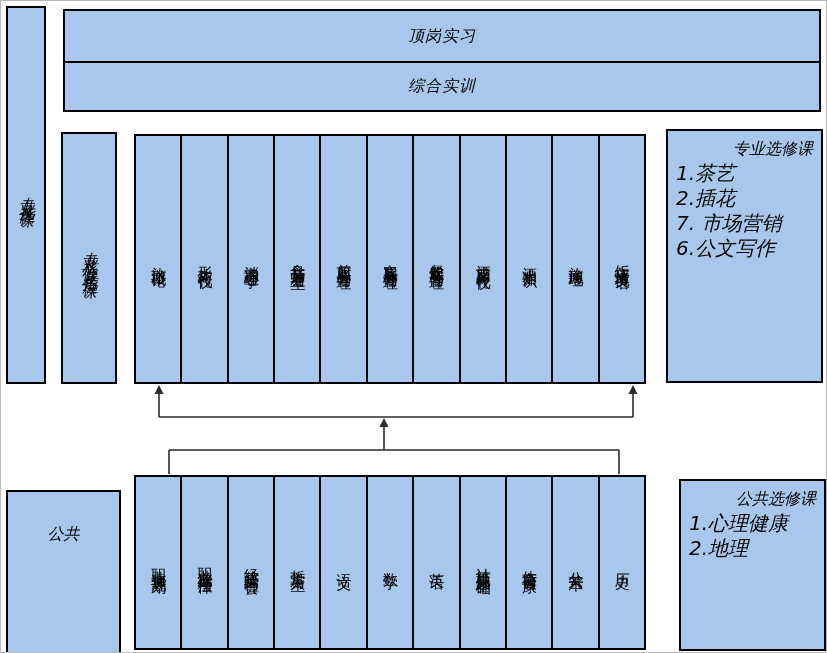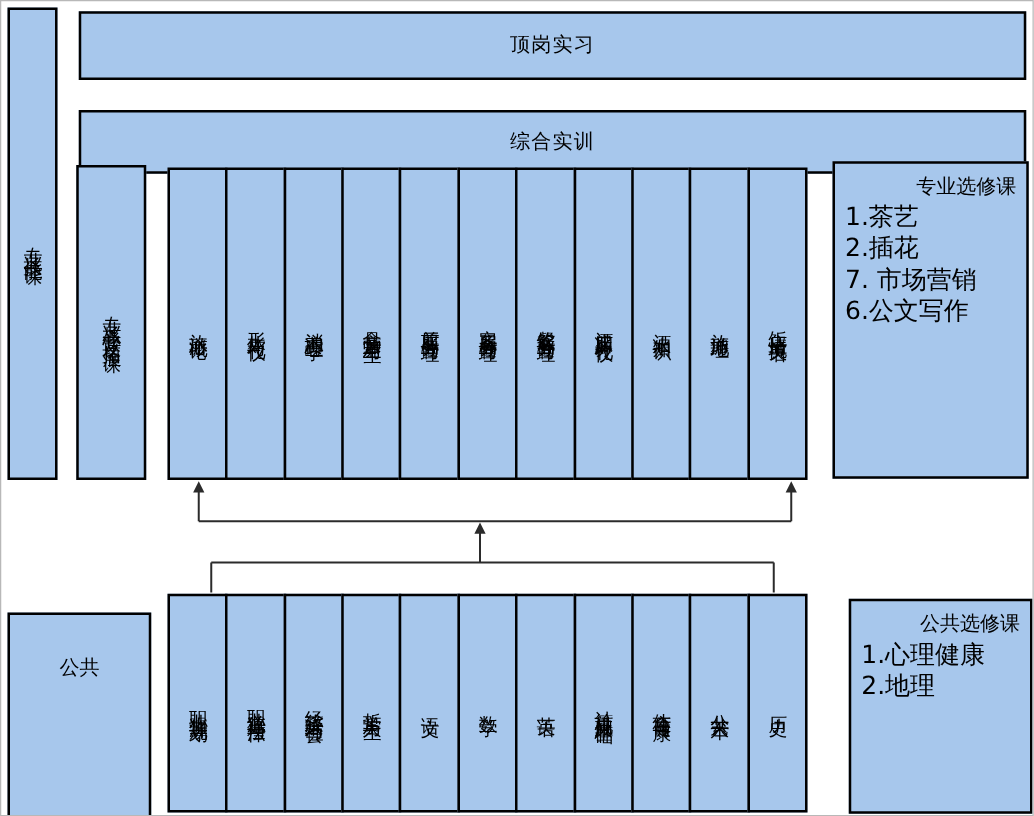--- a/index.html
+++ b/index.html
@@ -18,20 +18,21 @@
     width: 827px;
     height: 653px;
     background: #ffffff;
     border: 1px solid #b8b8b8;
     overflow: hidden;
   }
   .box {
     position: absolute;
     background: var(--fill);
     border: 2px solid var(--border);
+    font-style: italic;
   }
   
   .hbar {
     display: flex;
     align-items: center;
     justify-content: center;
     font-size: 16px;
     letter-spacing: 1px;
   }
   
@@ -102,21 +103,21 @@
 <div class="canvas">
 
   <div class="box vbar" style="left:5px; top:5px; width:40px; height:378px;">
     <span class="vtext">专业技能课</span>
   </div>
 
   <div class="box hbar" style="left:62px; top:8px; width:758px; height:55px;">
     <span>顶岗实习</span>
   </div>
 
-  <div class="box hbar" style="left:62px; top:87px; width:758px; height:51px;">
+  <div class="box hbar" style="left:62px; top:60px; width:758px; height:51px;">
     <span>综合实训</span>
   </div>
 
   <div class="box vbar" style="left:60px; top:131px; width:56px; height:252px;">
     <span class="vtext">专业核心课及拓展课</span>
   </div>
 
   <div class="colgroup" style="left:133px; top:133px; width:512px; height:250px;">
       <div class="col">
         <span class="cell-text">旅游概论</span>

